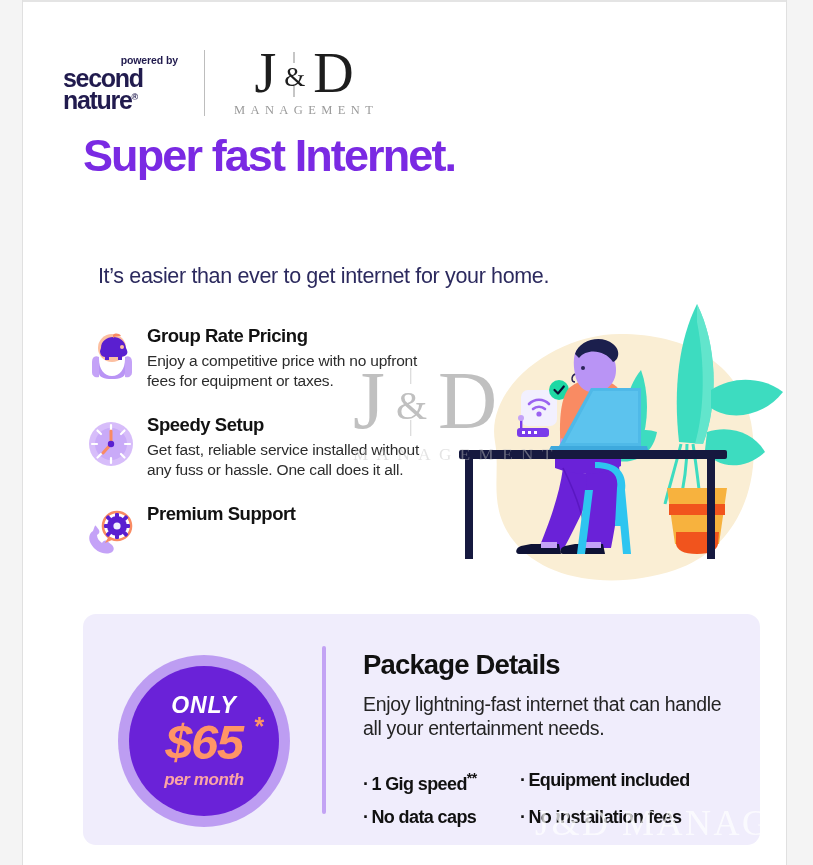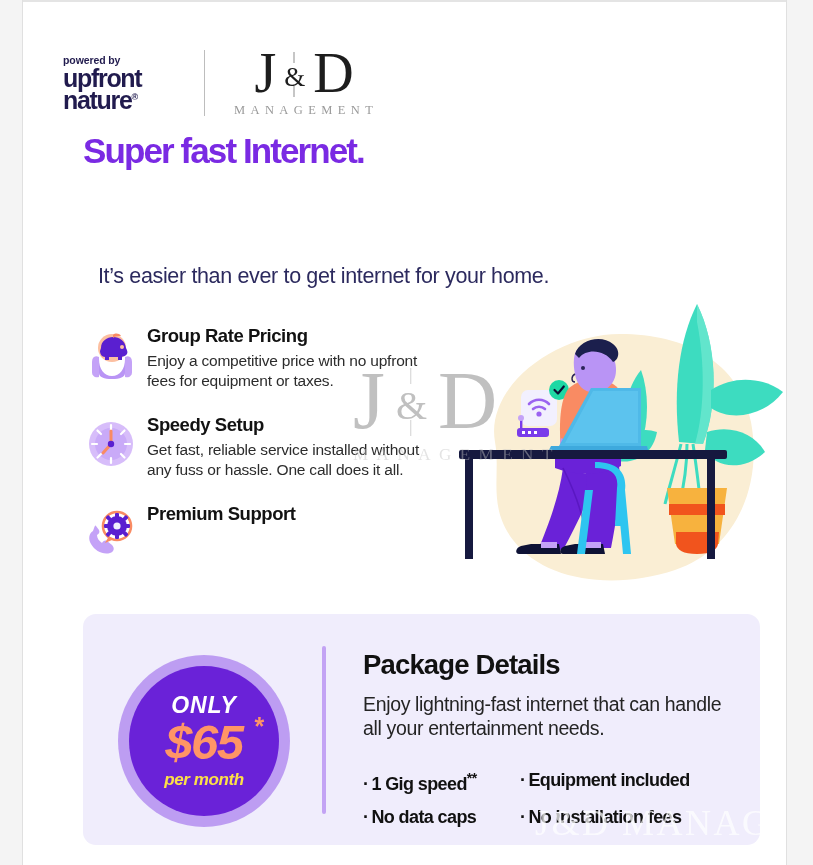--- a/index.html
+++ b/index.html
@@ -65,20 +65,21 @@
     justify-content: center;
     width: 115px;
   }
   .sn-powered {
     font-size: 10.5px;
     font-weight: 700;
     color: #211b4e;
     letter-spacing: -0.1px;
     line-height: 1.1;
     margin-bottom: 1px;
+    text-align: right;
   }
   .sn-word {
     font-size: 25px;
     font-weight: 800;
     color: #211b4e;
     letter-spacing: -1.3px;
     line-height: 0.88;
   }
   .sn-word .reg {
     font-size: 9px;
@@ -130,21 +131,21 @@
     margin-top: 3px;
     padding-left: 5px;
   }
 
   
   .headline {
     position: absolute;
     left: 60px;
     top: 131px;
     width: 600px;
-    font-size: 35px;
+    font-size: 45px;
     font-weight: 800;
     color: #7a2ae3;
     line-height: 1.13;
     letter-spacing: -1.9px;
   }
   .subhead {
     position: absolute;
     left: 75px;
     top: 264px;
     font-size: 21.5px;
@@ -316,21 +317,21 @@
   .price-amount .star {
     font-size: 25px;
     vertical-align: super;
     position: absolute;
     top: -4px;
     right: -19px;
   }
   .price-per {
     font-size: 17px;
     font-weight: 800;
-    color: #fde047;
+    color: #fca5a5;
     letter-spacing: -0.4px;
     line-height: 1;
     margin-top: 4px;
   }
   .panel-content {
     position: absolute;
     left: 280px;
     top: 37px;
     width: 375px;
   }
@@ -372,21 +373,21 @@
 
   <div class="left-gutter"></div>
   <div class="right-gutter"></div>
 
   <div class="page-sheet">
     <div class="sheet-top-edge"></div>
 
     <div class="logo-bar">
       <div class="sn-logo">
         <div class="sn-powered">powered by</div>
-        <div class="sn-word">upfront</div>
+        <div class="sn-word">second</div>
         <div class="sn-word"><span>nature</span><span class="reg">®</span></div>
       </div>
       <div class="logo-divider"></div>
       <div class="jd-logo">
         <div class="jd-main">
           <span>J</span>
           <span class="jd-amp">&amp;</span>
           <span>D</span>
         </div>
         <div class="jd-sub">MANAGEMENT</div>

